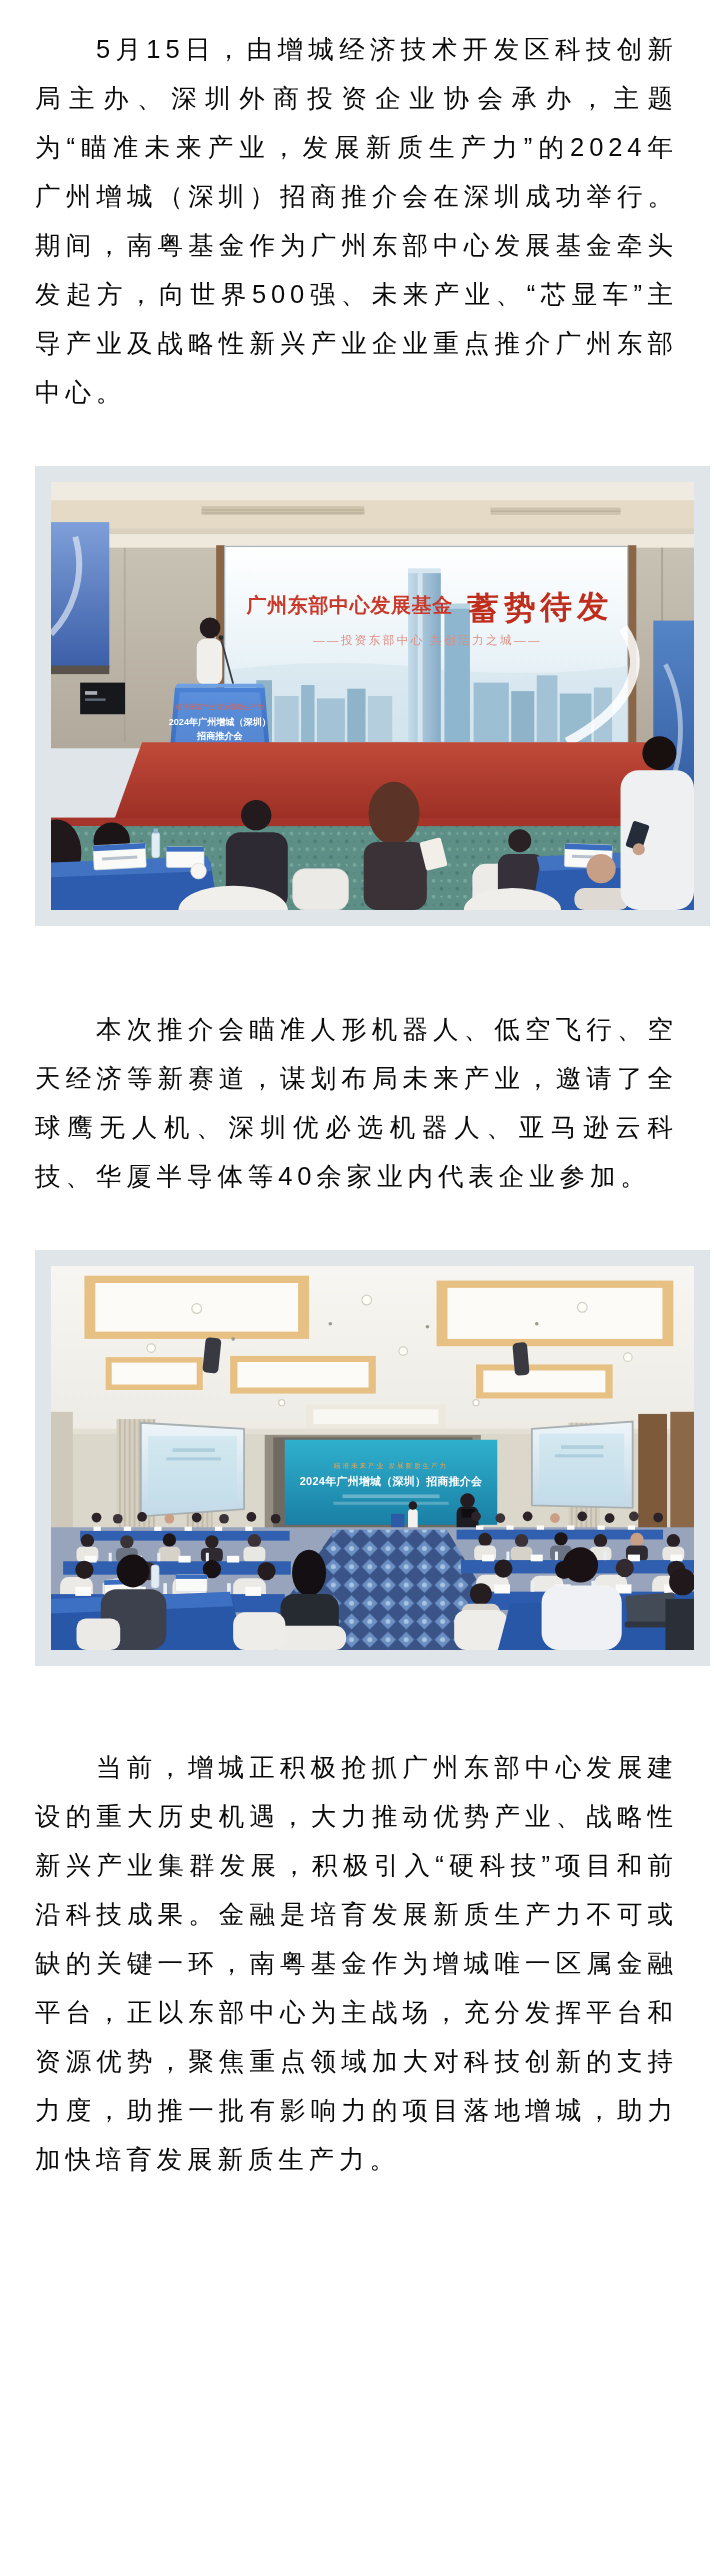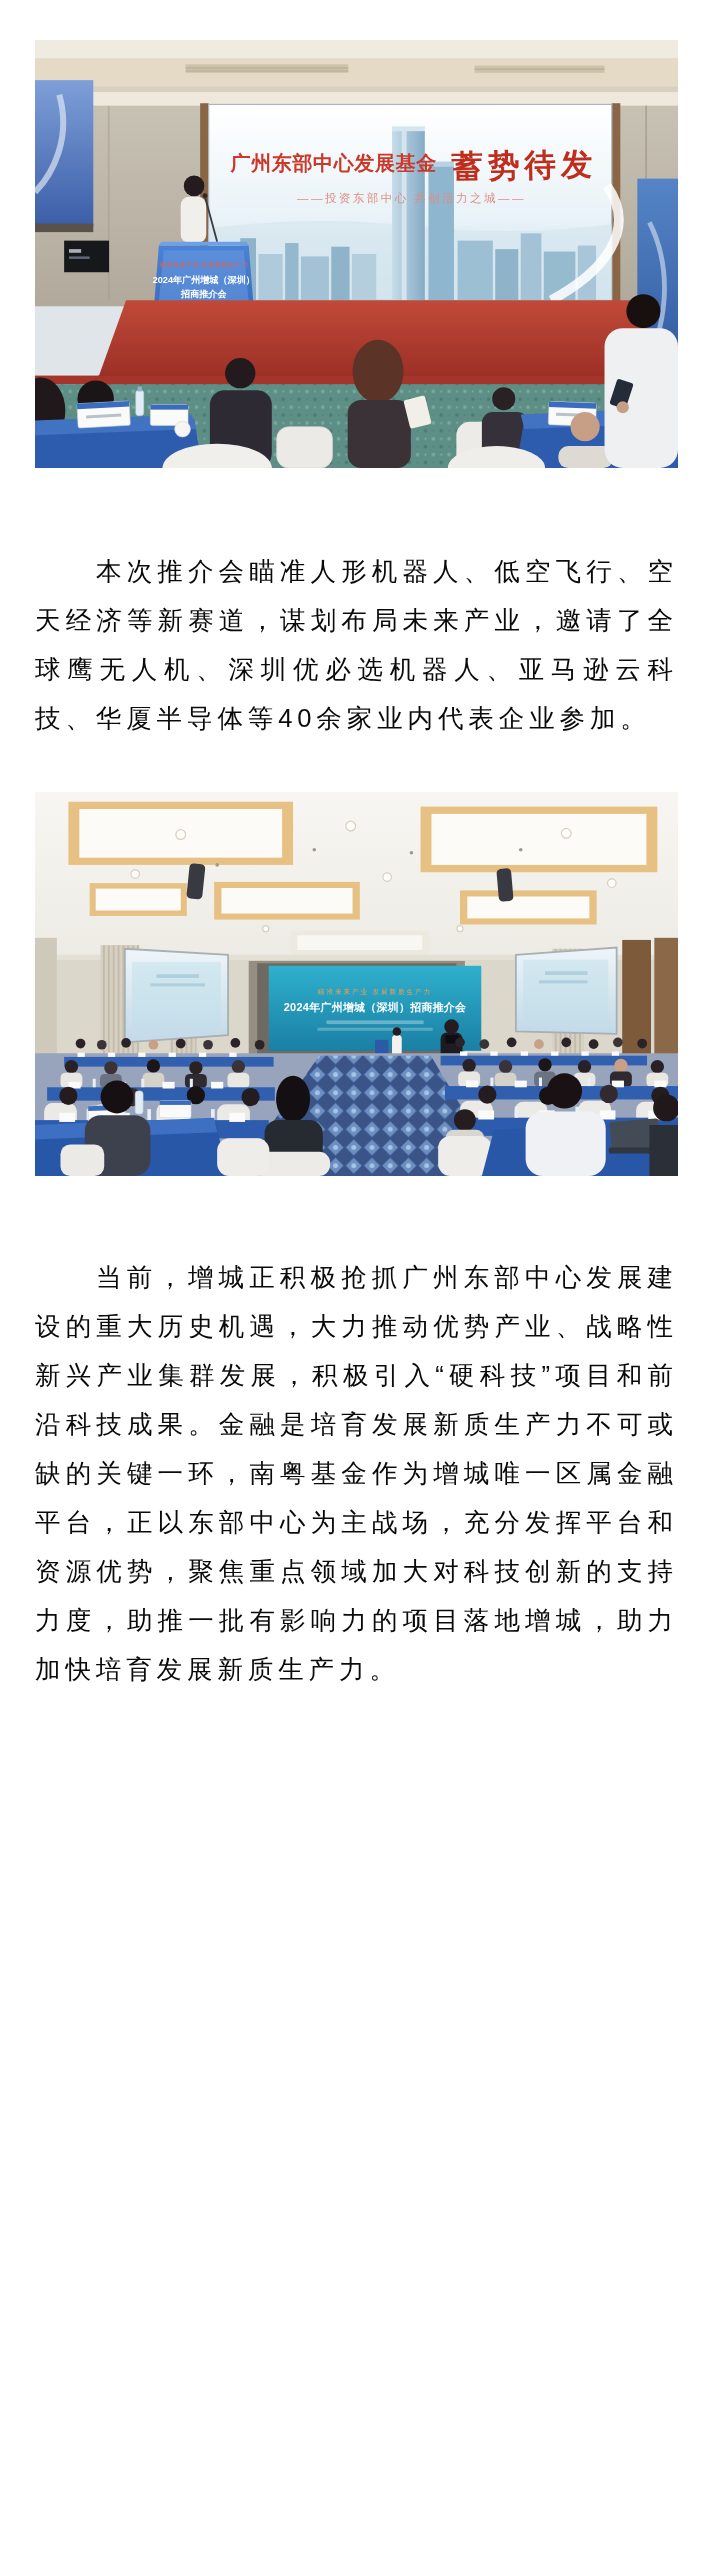--- a/index.html
+++ b/index.html
@@ -11,33 +11,34 @@
     line-height:49px;
     letter-spacing:4.9px;
     color:#0a0a0a;
     font-weight:500;
     text-align:justify;
     text-justify:inter-ideograph;
     text-indent:61px;
     word-break:break-all;
   }
   .para:last-child{margin-bottom:0;}
-  figure{margin:0;padding:0;}
+  figure{margin:0;padding:16px;}
   .photo{display:block;width:643px;overflow:hidden;background:#dfe5e8;}
   .photo svg{display:block;width:643px;}
   .photo-1{margin:15px 0 79px 0;}
   .photo-2{margin:0.6px 0 77px 0;}
   svg text{font-family:"Liberation Sans","DejaVu Sans",sans-serif;}
   svg text.serif{font-family:"Liberation Serif","DejaVu Serif",serif;}
 </style>
 </head>
 <body>
 
 <main class="article">
 
+  <p class="para">5月15日，由增城经济技术开发区科技创新局主办、深圳外商投资企业协会承办，主题为“瞄准未来产业，发展新质生产力”的2024年广州增城（深圳）招商推介会在深圳成功举行。期间，南粤基金作为广州东部中心发展基金牵头发起方，向世界500强、未来产业、“芯显车”主导产业及战略性新兴产业企业重点推介广州东部中心。</p>
 
   <figure class="photo photo-1">
     <svg viewBox="0 0 1059 704" width="643" height="428" preserveAspectRatio="none">
       <defs>
         <linearGradient id="screenBg" x1="0" y1="0" x2="0" y2="1">
           <stop offset="0" stop-color="#ffffff"></stop>
             <stop offset="0.55" stop-color="#eaf3f8"></stop>
             <stop offset="1" stop-color="#cfe3ee"></stop>
         </linearGradient>
         <linearGradient id="wallG" x1="0" y1="0" x2="0" y2="1">

